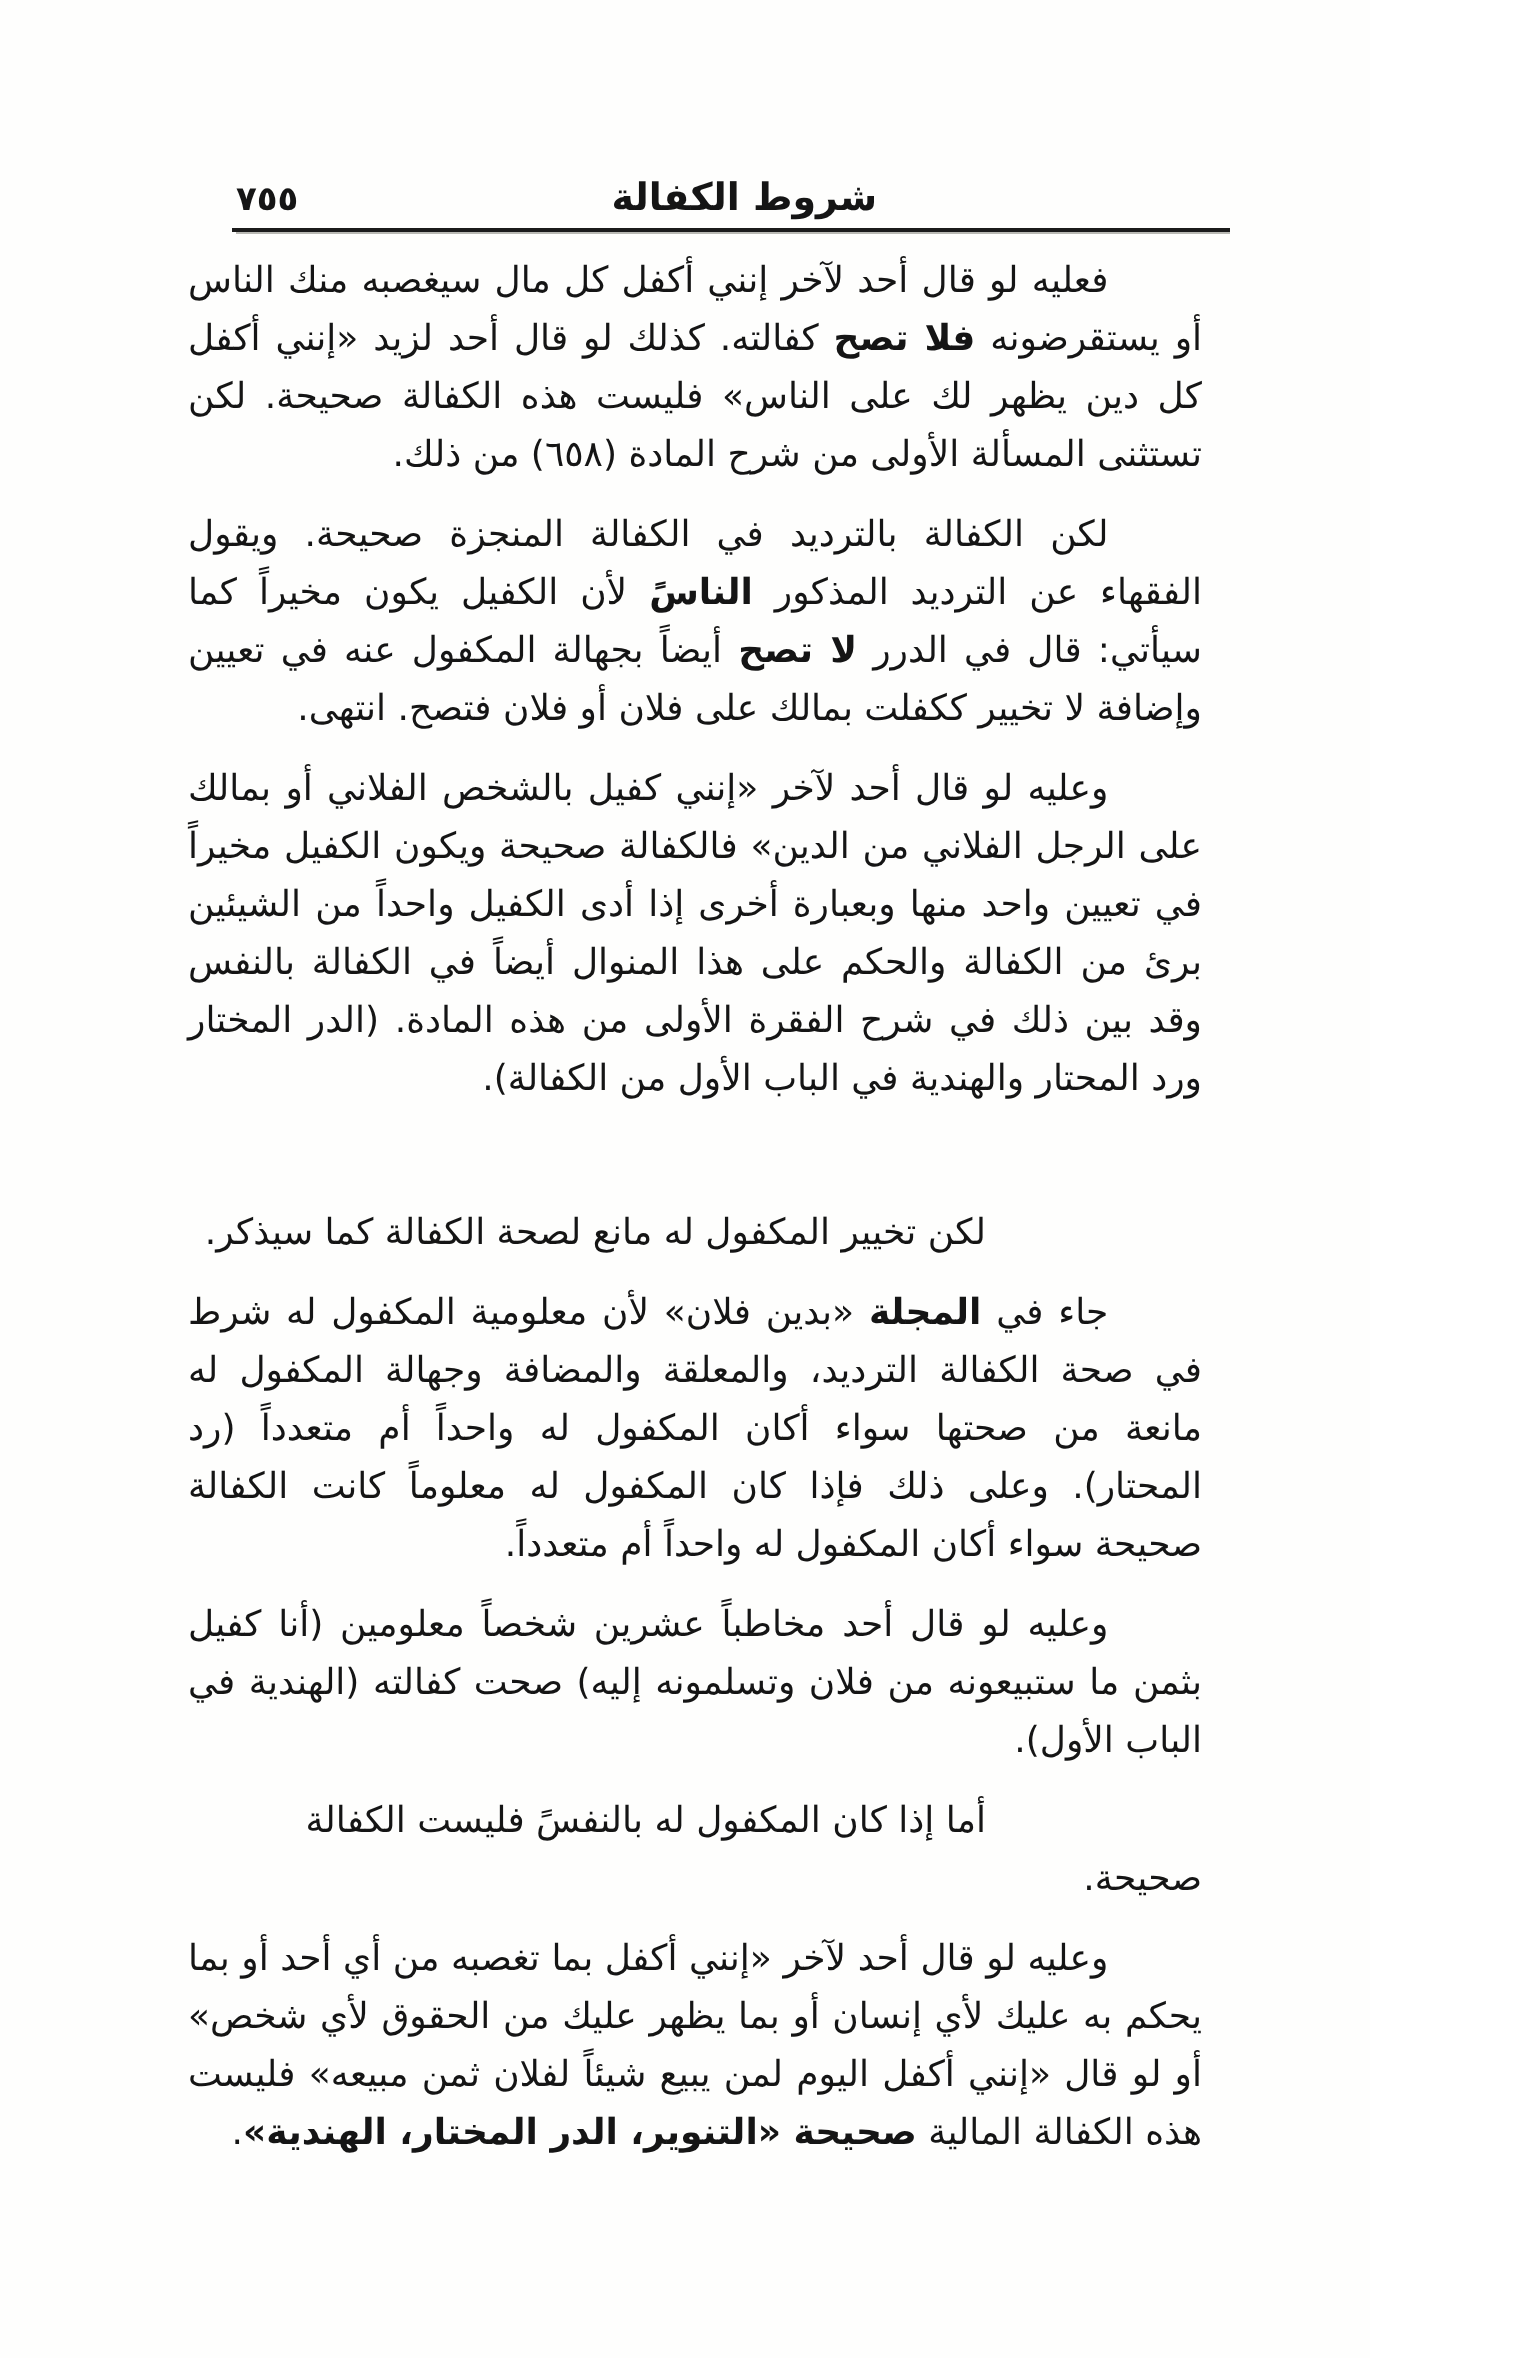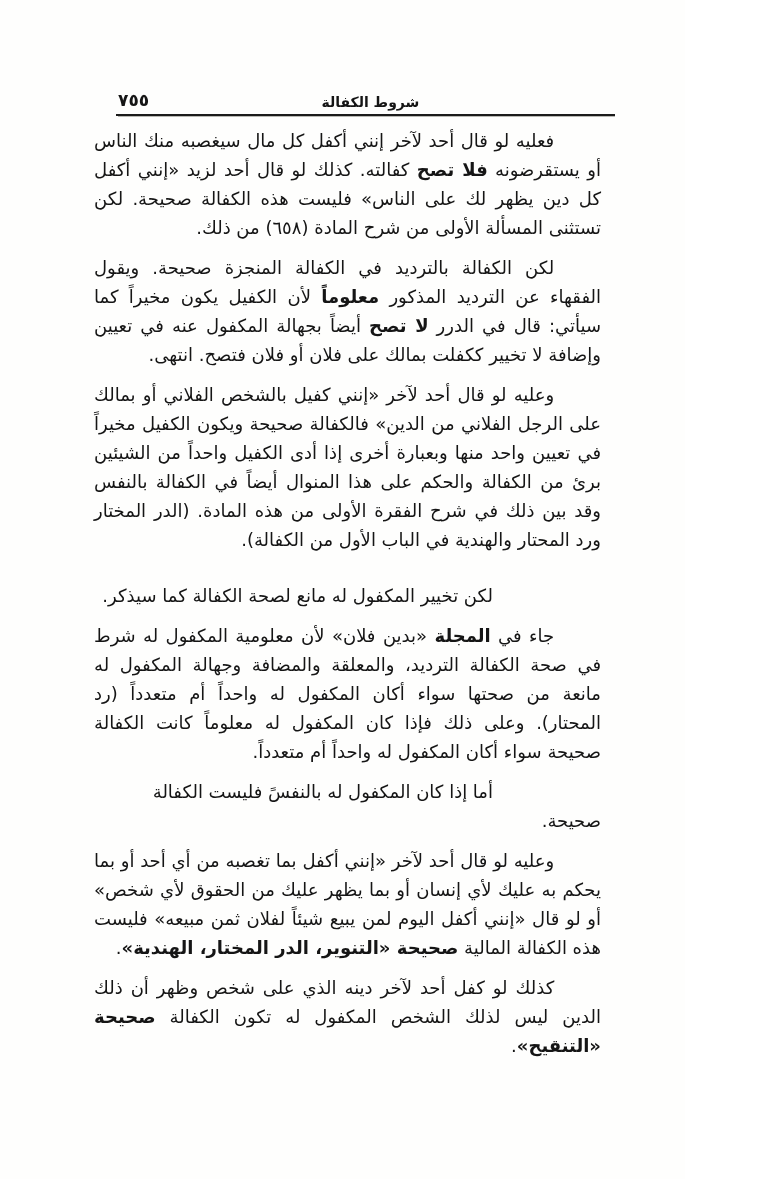--- a/index.html
+++ b/index.html
@@ -39,21 +39,21 @@
     bottom: 4px;
     font-size: 17px;
     font-weight: bold;
     letter-spacing: 1px;
   }
   .page-title {
     position: absolute;
     left: 50%;
     transform: translateX(-45%);
     bottom: 4px;
-    font-size: 14px;
+    font-size: 19px;
     font-weight: bold;
     margin-top: 41px;
   }
   
   .page-body {
     position: absolute;
     top: 126px;
     right: 84px;
     left: 94px;
     direction: rtl;
@@ -63,40 +63,40 @@
   }
   .para {
     margin: 0 0 11px 0;
     text-indent: 2.6em;
   }
   .para.standalone {
     text-indent: 6em;
     text-align: right;
   }
   .para.gap {
-    margin-top: 27px;
+    margin-top: 48px;
   }
   .bold {
     font-weight: bold;
   }
 </style>
 </head>
 <body>
 
 <div class="page">
 
   <header class="page-header">
     <span class="page-number">٧٥٥</span>
     <span class="page-title">شروط الكفالة</span>
   </header>
 
   <main class="page-body" id="paragraphs">
       <p class="para normal"><span class="">فعليه لو قال أحد لآخر إنني أكفل كل مال سيغصبه منك الناس أو يستقرضونه </span><span class="bold">فلا تصح</span><span class=""> كفالته. كذلك لو قال أحد لزيد «إنني أكفل كل دين يظهر لك على الناس» فليست هذه الكفالة صحيحة. لكن تستثنى المسألة الأولى من شرح المادة (٦٥٨) من ذلك.</span></p>
-      <p class="para normal"><span class="">لكن الكفالة بالترديد في الكفالة المنجزة صحيحة. ويقول الفقهاء عن الترديد المذكور </span><span class="bold">معلوماً</span><span class=""> لأن الكفيل يكون مخيراً كما سيأتي: قال في الدرر </span><span class="bold">لا تصح</span><span class=""> أيضاً بجهالة المكفول عنه في تعيين وإضافة لا تخيير ككفلت بمالك على فلان أو فلان فتصح. انتهى.</span></p>
+      <p class="para normal"><span class="">لكن الكفالة بالترديد في الكفالة المنجزة صحيحة. ويقول الفقهاء عن الترديد المذكور </span><span class="bold">الناسً</span><span class=""> لأن الكفيل يكون مخيراً كما سيأتي: قال في الدرر </span><span class="bold">لا تصح</span><span class=""> أيضاً بجهالة المكفول عنه في تعيين وإضافة لا تخيير ككفلت بمالك على فلان أو فلان فتصح. انتهى.</span></p>
       <p class="para normal"><span class="">وعليه لو قال أحد لآخر «إنني كفيل بالشخص الفلاني أو بمالك على الرجل الفلاني من الدين» فالكفالة صحيحة ويكون الكفيل مخيراً في تعيين واحد منها وبعبارة أخرى إذا أدى الكفيل واحداً من الشيئين برئ من الكفالة والحكم على هذا المنوال أيضاً في الكفالة بالنفس وقد بين ذلك في شرح الفقرة الأولى من هذه المادة. (الدر المختار ورد المحتار والهندية في الباب الأول من الكفالة).</span></p>
       <p class="para standalone gap"><span class="">لكن تخيير المكفول له مانع لصحة الكفالة كما سيذكر.</span></p>
       <p class="para normal"><span class="">جاء في </span><span class="bold">المجلة</span><span class=""> «بدين فلان» لأن معلومية المكفول له شرط في صحة الكفالة الترديد، والمعلقة والمضافة وجهالة المكفول له مانعة من صحتها سواء أكان المكفول له واحداً أم متعدداً (رد المحتار). وعلى ذلك فإذا كان المكفول له معلوماً كانت الكفالة صحيحة سواء أكان المكفول له واحداً أم متعدداً.</span></p>
+      <p class="para normal"><span class="">وعليه لو قال أحد مخاطباً عشرين شخصاً معلومين (أنا كفيل بثمن ما ستبيعونه من فلان وتسلمونه إليه) صحت كفالته (الهندية في الباب الأول).</span></p>
       <p class="para standalone"><span class="">أما إذا كان المكفول له بالنفسً فليست الكفالة صحيحة.</span></p>
       <p class="para normal"><span class="">وعليه لو قال أحد لآخر «إنني أكفل بما تغصبه من أي أحد أو بما يحكم به عليك لأي إنسان أو بما يظهر عليك من الحقوق لأي شخص» أو لو قال «إنني أكفل اليوم لمن يبيع شيئاً لفلان ثمن مبيعه» فليست هذه الكفالة المالية </span><span class="bold">صحيحة «التنوير، الدر المختار، الهندية»</span><span class="">.</span></p>
-      <p class="para normal"><span class="">كذلك لو كفل أحد لآخر دينه الذي على شخص وظهر أن ذلك الدين ليس لذلك الشخص المكفول له تكون الكفالة </span><span class="bold">صحيحة «التنقيح»</span><span class="">.</span></p>
     </main>
 
 </div>
 
 </body></html>

